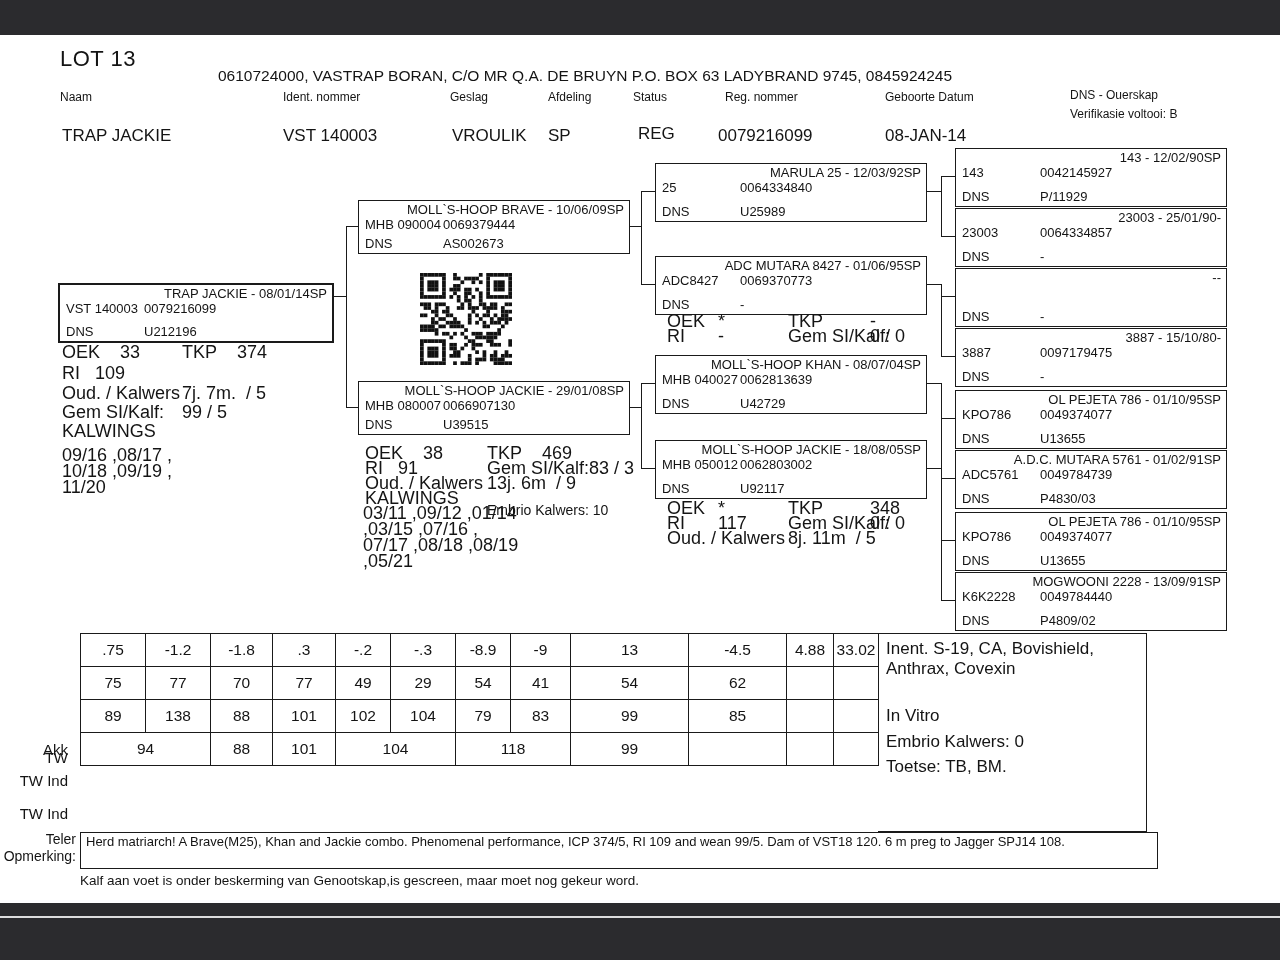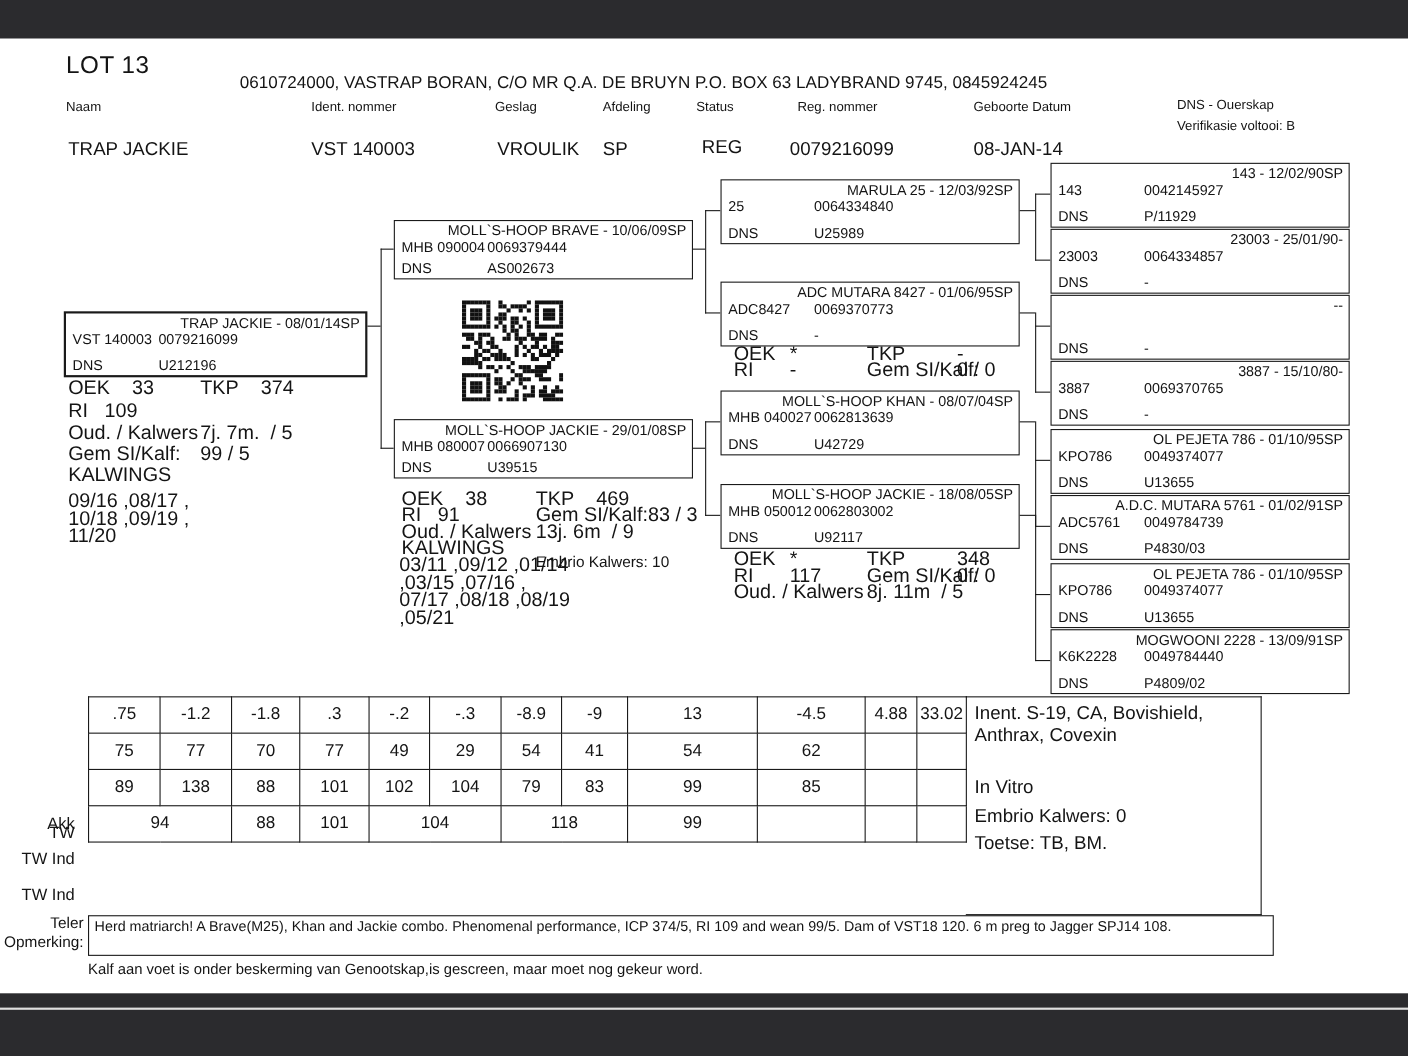--- a/index.html
+++ b/index.html
@@ -504,21 +504,21 @@
       <span>-</span>
     </div>
   <div class="row r2"><span></span><span class="v"></span></div>
   <div class="row r3"><span>DNS</span><span class="v">-</span></div>
 </div>
 <div class="pbox" style="left:955px;top:328px;width:270px;height:57px">
   <div class="row r1">
       <span>3887 - 15/10/80</span>
       <span>-</span>
     </div>
-  <div class="row r2"><span>3887</span><span class="v">0069370765</span></div>
+  <div class="row r2"><span>3887</span><span class="v">0097179475</span></div>
   <div class="row r3"><span>DNS</span><span class="v">-</span></div>
 </div>
 <div class="pbox" style="left:955px;top:390px;width:270px;height:57px">
   <div class="row r1">
       <span>OL PEJETA 786 - 01/10/95</span>
       <span>SP</span>
     </div>
   <div class="row r2"><span>KPO786</span><span class="v">0049374077</span></div>
   <div class="row r3"><span>DNS</span><span class="v">U13655</span></div>
 </div>

